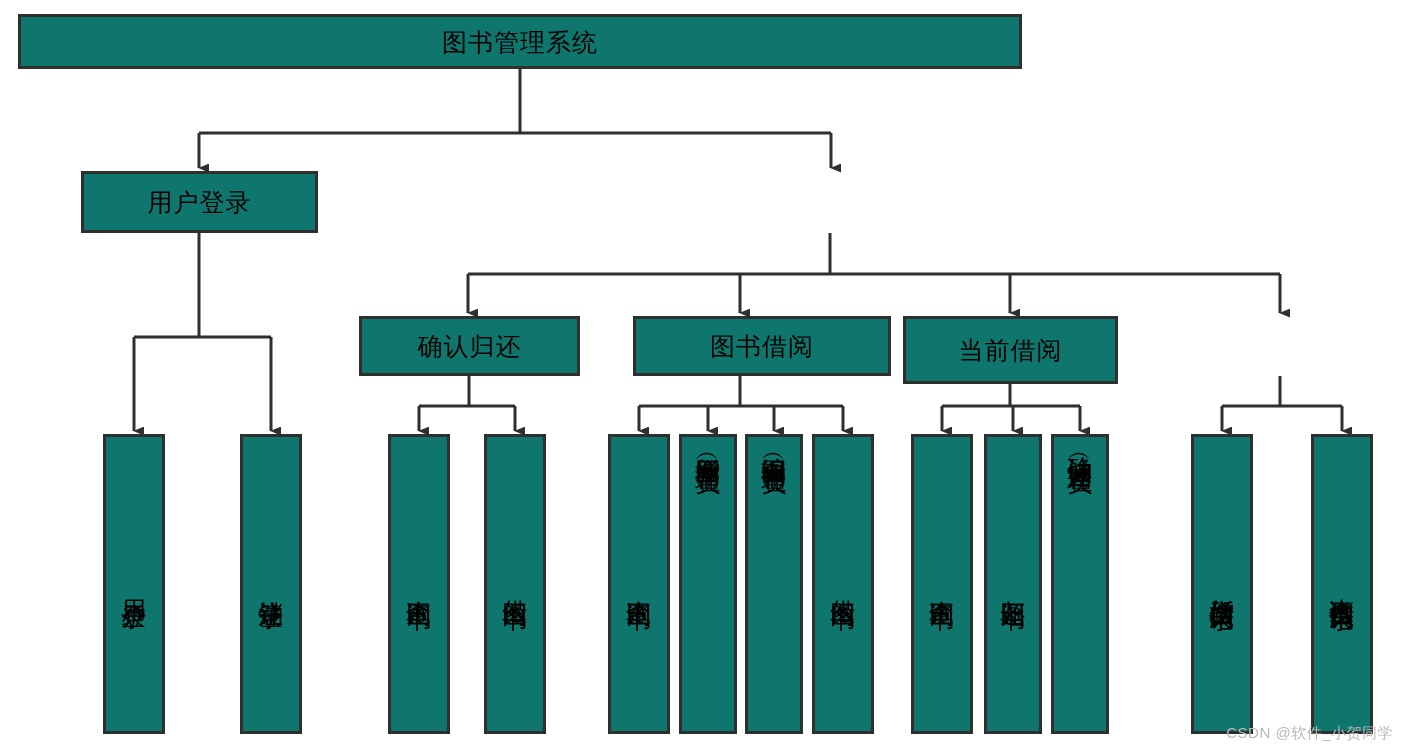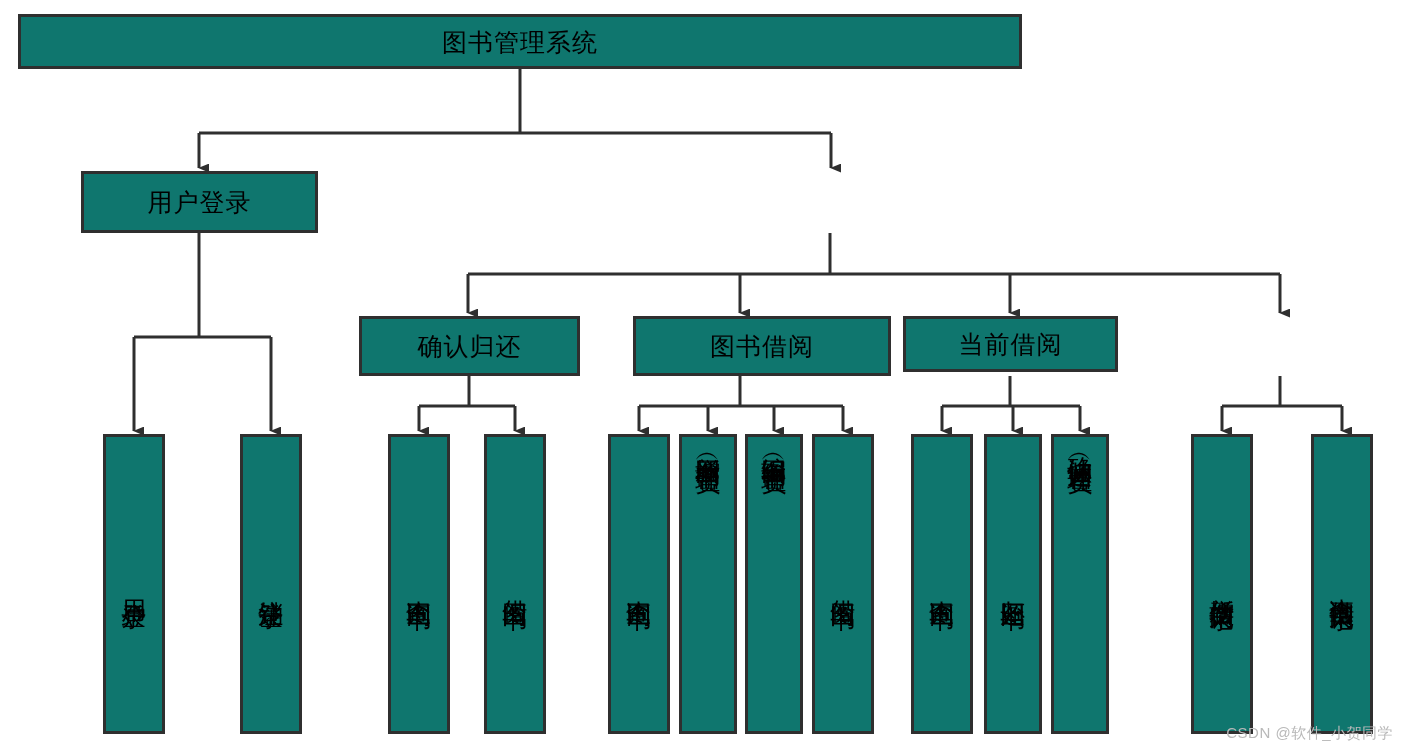--- a/index.html
+++ b/index.html
@@ -133,21 +133,21 @@
   <div class="node-box horizontal" style="left:81px; top:171px; width:237px; height:62px;">
     <span>用户登录</span>
   </div>
 
   <div class="node-box horizontal" style="left:359px; top:316px; width:221px; height:60px;">
     <span>确认归还</span>
   </div>
   <div class="node-box horizontal" style="left:633px; top:316px; width:258px; height:60px;">
     <span>图书借阅</span>
   </div>
-  <div class="node-box horizontal" style="left:903px; top:316px; width:215px; height:56px;">
+  <div class="node-box horizontal" style="left:903px; top:316px; width:215px; height:68px;">
     <span>当前借阅</span>
   </div>
 
   <div class="node-box vertical" style="left:103px; top:434px; width:62px; height:300px;">
     <span class="vlabel-wrap">
         <span class="vlabel">用户登录</span>
       </span>
   </div>
   <div class="node-box vertical" style="left:240px; top:434px; width:62px; height:300px;">
     <span class="vlabel-wrap">

